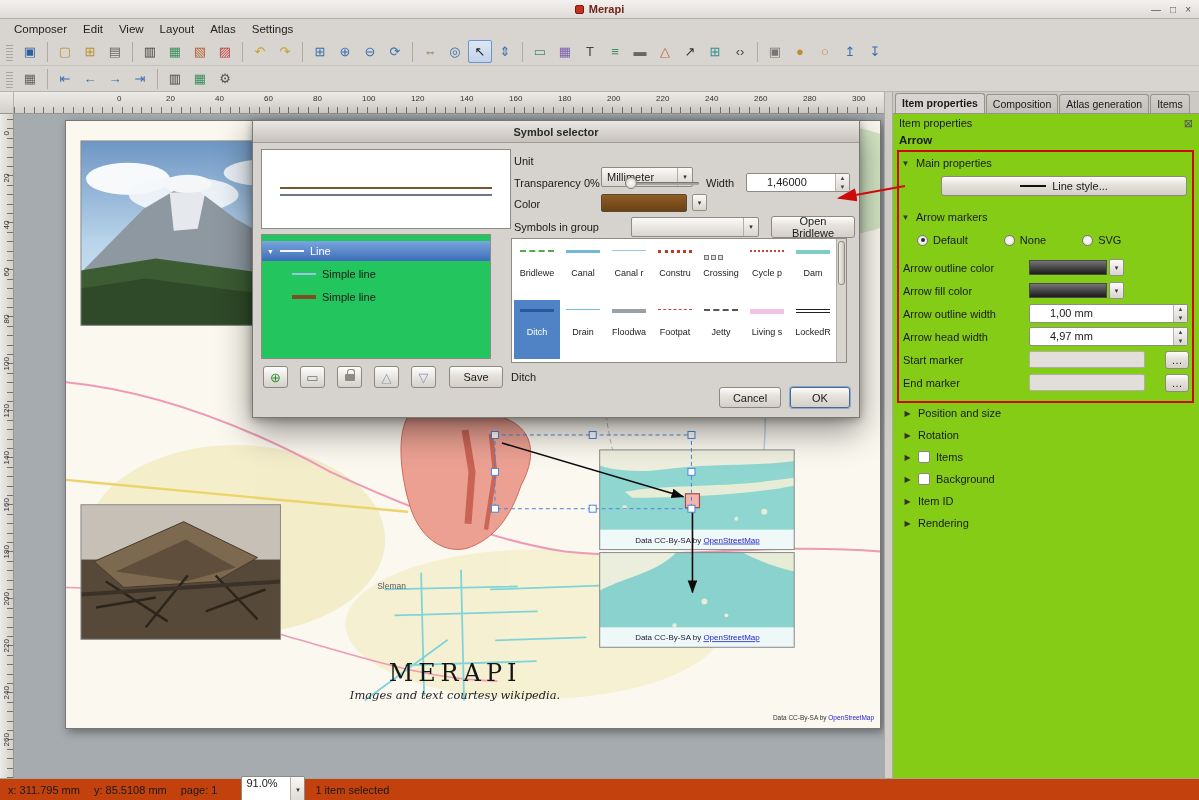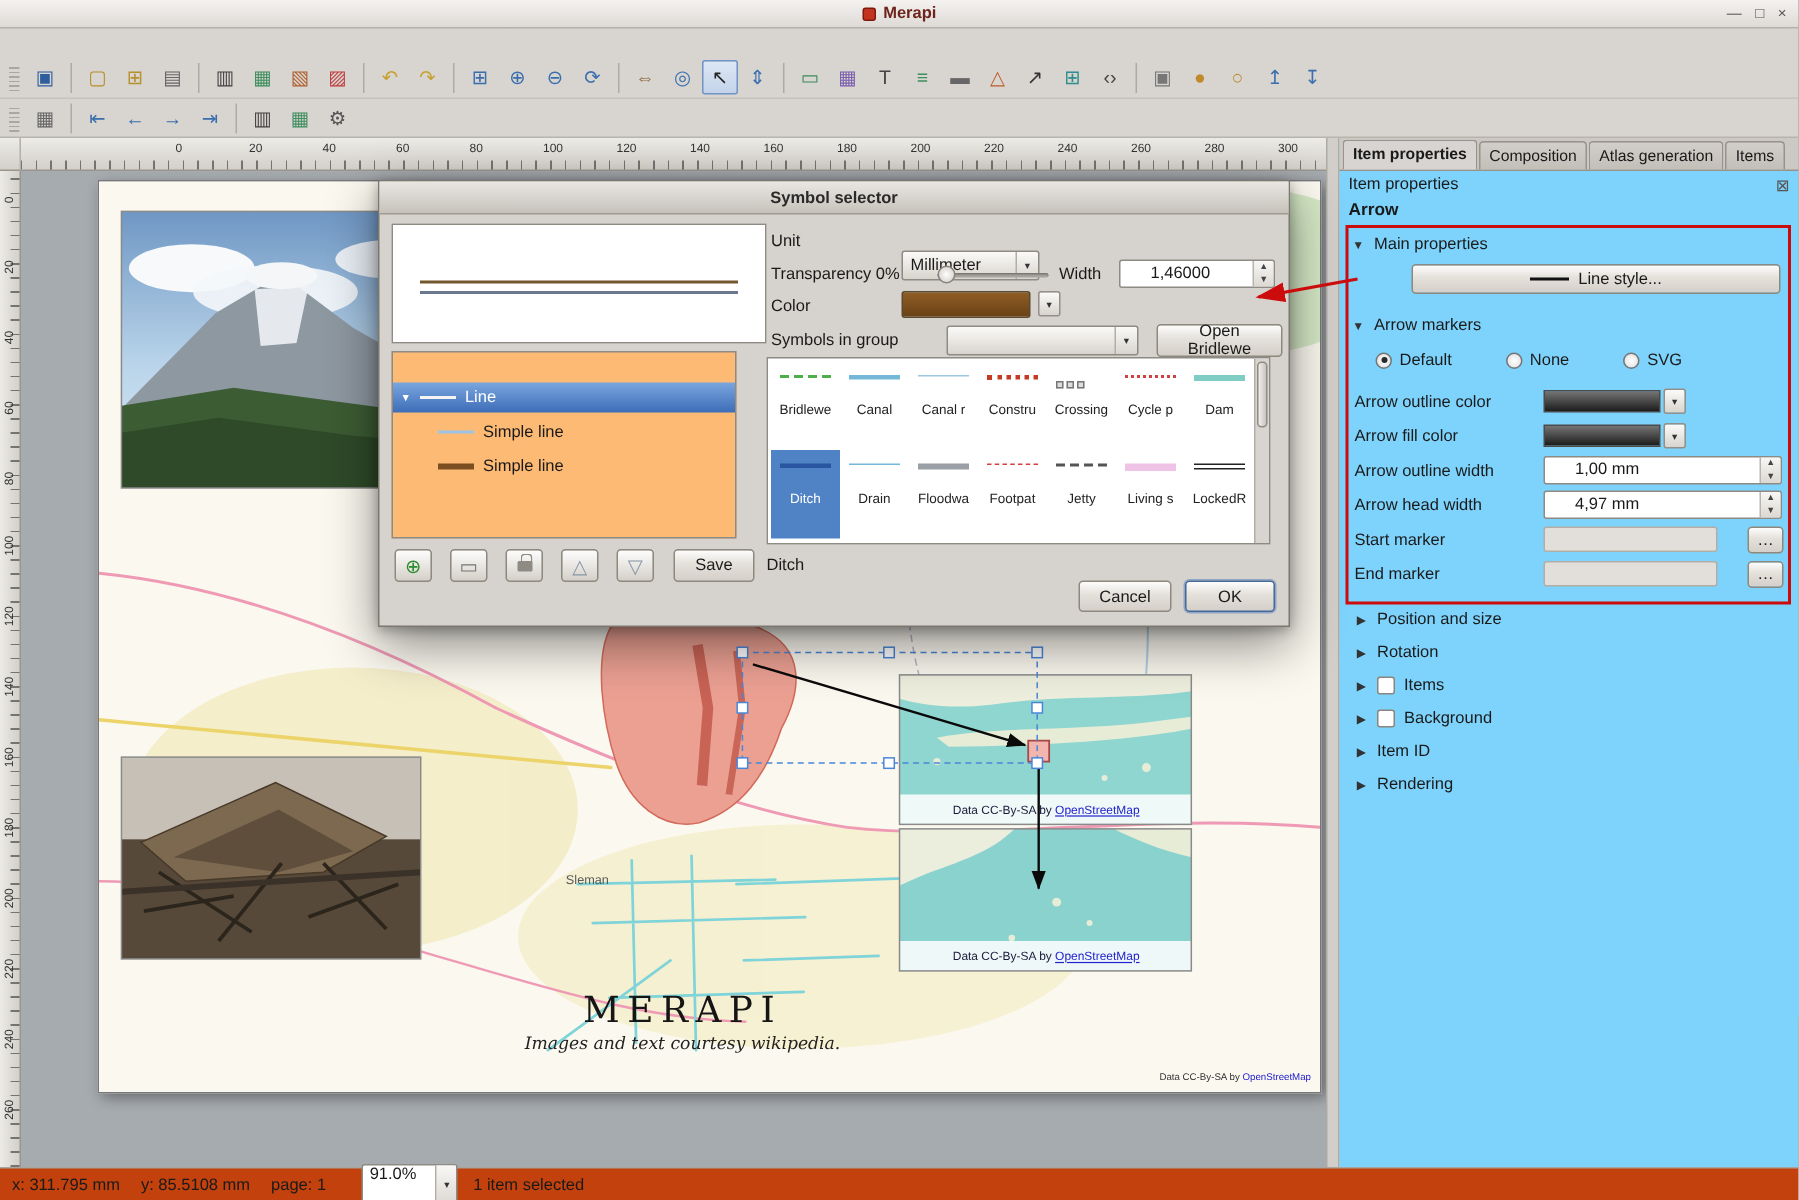--- a/index.html
+++ b/index.html
@@ -35,21 +35,21 @@
 .rh-num{position:absolute;top:2px;font-size:8px;color:#333}
 .ruler-v{position:absolute;left:0;top:114px;width:14px;height:664px;background:linear-gradient(90deg,#ecebe7,#d3cfc9);border-right:1px solid #9a968e}
 .ruler-v:after{content:'';position:absolute;top:0;bottom:0;right:0;width:6px;background:repeating-linear-gradient(0deg,rgba(50,50,50,.6) 0 1px,transparent 1px 9.4px)}
 .rv-num{position:absolute;left:-1px;width:14px;font-size:8px;color:#333;transform:rotate(-90deg)}
 .canvas{position:absolute;left:14px;top:114px;width:870px;height:664px;background:#a6abaf;overflow:hidden}
 .page{position:absolute;left:51px;top:6px;width:816px;height:609px;background:#fff;border:1px solid #777;box-shadow:3px 3px 9px rgba(0,0,0,.4)}
 .map{width:100%;height:100%;display:block}
 .splitter{position:absolute;left:884px;top:92px;width:9px;height:686px;background:#d2cec9;border-left:1px solid #aeaaa4;border-right:1px solid #aeaaa4}
 
 
-.panel{position:absolute;left:893px;top:92px;width:306px;height:686px;background:#7dd3fc}
+.panel{position:absolute;left:893px;top:92px;width:306px;height:686px;background:#84cc16}
 .tabs{height:22px;display:flex;align-items:flex-end;padding-left:2px;border-bottom:1px solid #97928a;background:#ccc8c3}
 .tab{padding:3px 6px;font-size:10.5px;border:1px solid #97928a;border-bottom:none;background:linear-gradient(#d2cec9,#c2beb8);margin-right:1px;border-radius:3px 3px 0 0;white-space:nowrap}
 .tab.active{background:#d8d4d1;padding-bottom:4px;font-weight:bold}
 .panel-header{height:18px;display:flex;align-items:center;justify-content:space-between;padding:0 6px;font-size:11px}
 .panel-close{color:#555;font-size:11px}
 .item-type{font-weight:bold;padding:2px 6px;font-size:11.5px}
 .sections{position:absolute;left:0;right:0;top:58px;bottom:0;padding:2px 8px;overflow:hidden}
 .exp-row{display:flex;align-items:center;gap:6px;height:18px;margin-top:2px}
 .caret{font-size:8px;color:#333;width:9px;text-align:center}
 .ls-row{margin:4px 4px 12px 40px}
@@ -86,21 +86,21 @@
 .dlg-title{height:22px;background:linear-gradient(#eae7e3,#c6c2bb);border-bottom:1px solid #a09a92;display:flex;align-items:center;justify-content:center;font-weight:bold;color:#2a2a2a}
 .dlg-label{position:absolute;white-space:nowrap}
 .dlg-preview{position:absolute;left:8px;top:28px;width:250px;height:80px;background:#fff;border:1px solid #8e8a84}
 .prev-line{position:absolute;left:18px;right:18px;height:2px}
 .l1{top:37px;background:#74572e}
 .l2{top:44px;background:#6b7890}
 .slider{position:absolute;height:12px}
 .slider:before{content:'';position:absolute;left:0;right:0;top:5px;height:3px;background:#a8a49e;border-radius:2px;box-shadow:inset 0 1px 1px rgba(0,0,0,.3)}
 .slider-handle{position:absolute;left:0;top:0;width:12px;height:12px;border-radius:50%;background:radial-gradient(#fefefe,#cfcbc4);border:1px solid #87827a}
 .swatch-brown{position:absolute;width:86px;height:18px;background:linear-gradient(#8f5d25,#6a4215);border:1px solid #5a4a30;border-radius:2px}
-.tree{position:absolute;left:8px;top:113px;width:230px;height:125px;background:#fdba74;border:1px solid #8e8a84;padding-top:20px}
+.tree{position:absolute;left:8px;top:113px;width:230px;height:125px;background:#22c55e;border:1px solid #8e8a84;padding-top:6px}
 .tr-row{height:20px;display:flex;align-items:center;gap:6px;padding-left:5px}
 .tr-row.sel{background:linear-gradient(#7aa6de,#3d6db8);color:#fff}
 .tr-row.child{padding-left:30px;margin-top:3px}
 .tr-caret{font-size:7px}
 .tr-swatch{display:inline-block;width:24px}
 .grid-wrap{position:absolute;left:258px;top:117px;width:336px;height:125px;background:#fff;border:1px solid #8e8a84;overflow:hidden}
 .grid{display:grid;grid-template-columns:repeat(7,46px);grid-auto-rows:59px;padding:2px}
 .sym-cell{display:flex;flex-direction:column;align-items:center;padding-top:9px;overflow:hidden}
 .sym-cell.sel{background:#4f83c6}
 .sym-cell.sel .sym-label{color:#fff}
@@ -133,20 +133,28 @@
   <div class="titlebar">
     <span class="title-ico"></span>
     <span class="title-text">Merapi</span>
     <span class="win-controls">
       <span>—</span>
       <span>□</span>
       <span>×</span>
     </span>
   </div>
 
+  <div class="menubar" id="menubar">
+      <span class="menu-item">Composer</span>
+      <span class="menu-item">Edit</span>
+      <span class="menu-item">View</span>
+      <span class="menu-item">Layout</span>
+      <span class="menu-item">Atlas</span>
+      <span class="menu-item">Settings</span>
+    </div>
   <div class="toolbar tb1" id="tb1">
       <span class="tb-handle"></span>
       <button class="tb-btn">
         <span class="glyph" style="color: rgb(47, 94, 158);">▣</span>
       </button>
       <span class="tb-sep"></span>
       <button class="tb-btn">
         <span class="glyph" style="color: rgb(184, 145, 47);">▢</span>
       </button>
       <button class="tb-btn">

